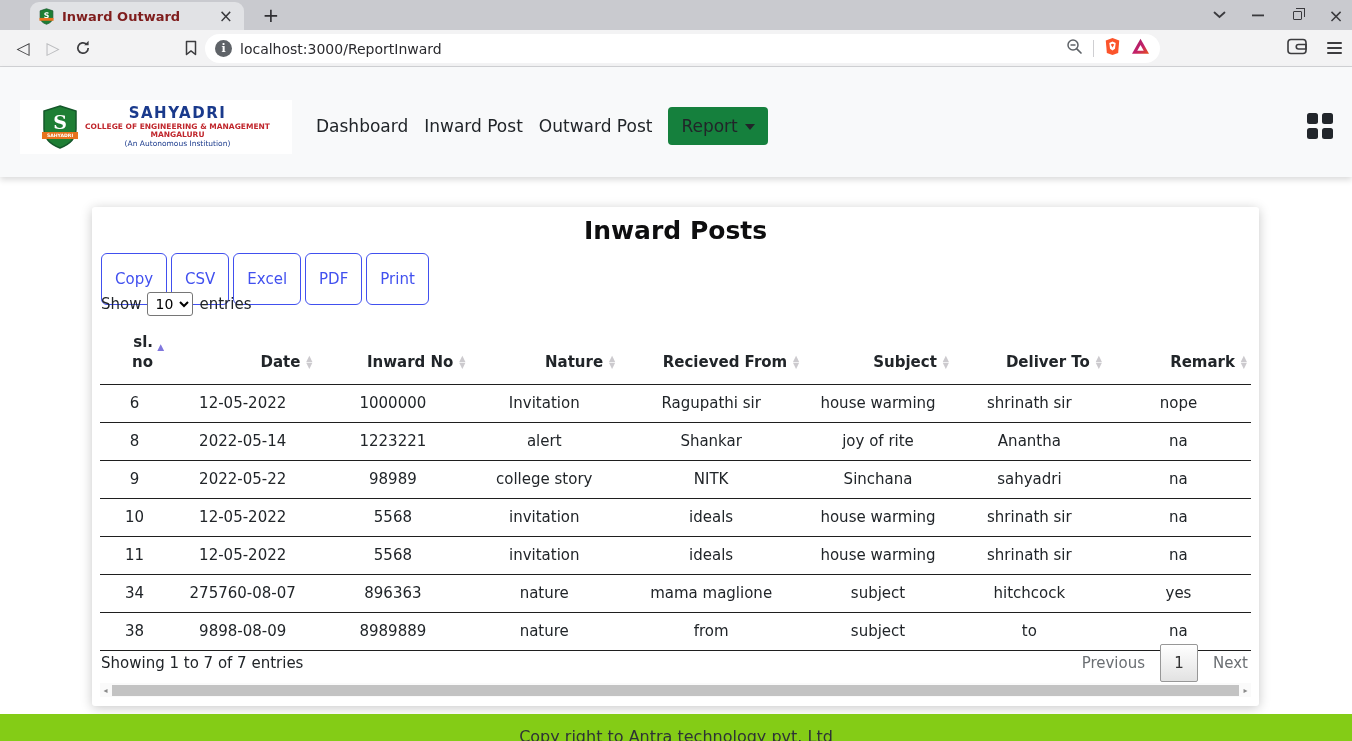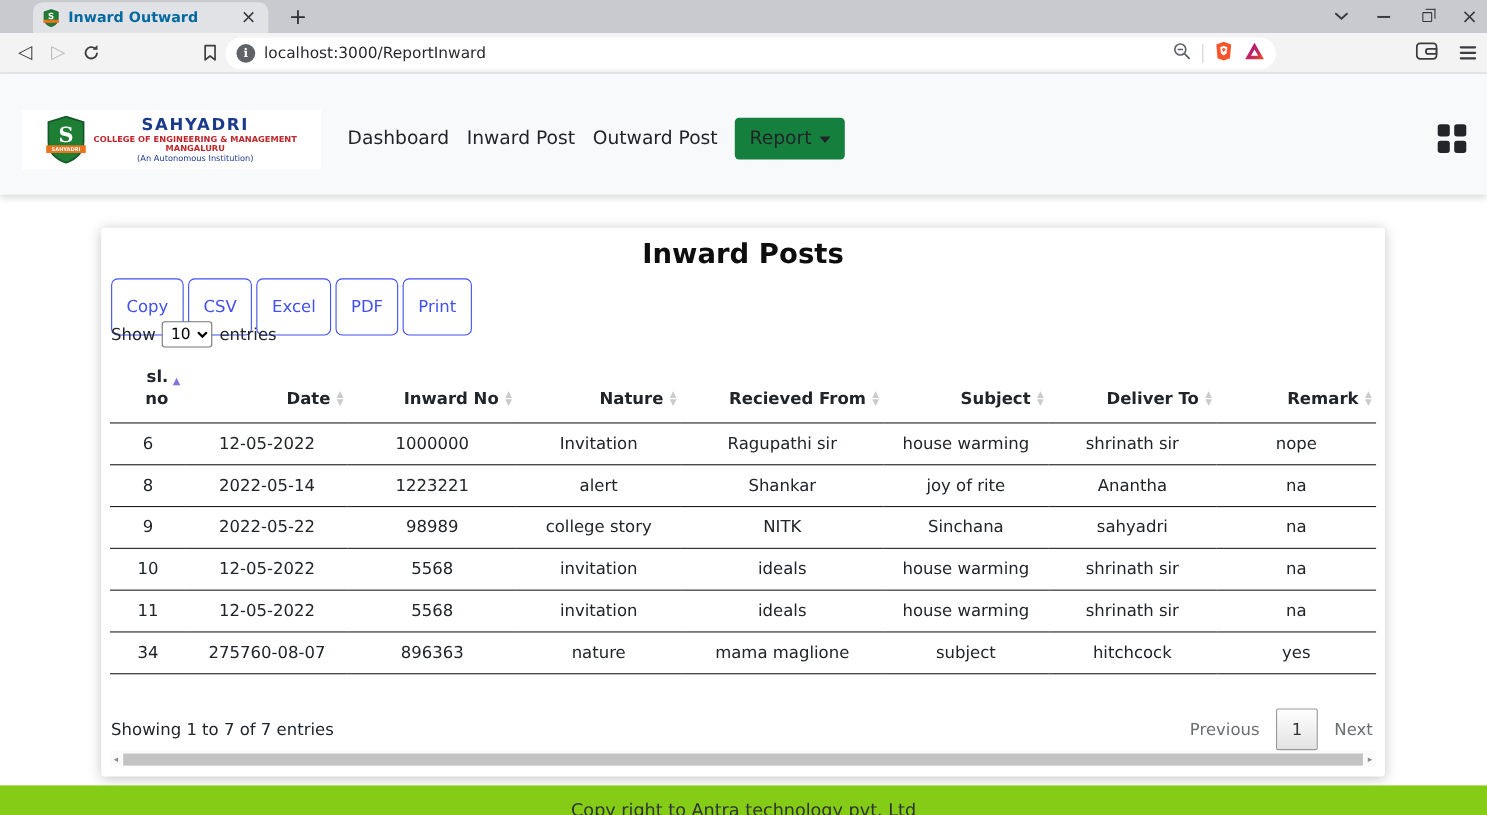--- a/index.html
+++ b/index.html
@@ -10,21 +10,21 @@
   }
 
   
   .tabbar { position:absolute; top:0; left:0; right:0; height:30px; background:#c9cacf; }
   .tab {
     position:absolute; left:30px; top:2px; width:214px; height:28px;
     background:#e1e2e5; border-radius:9px 9px 0 0;
     display:flex; align-items:center; padding:0 9px; gap:8px;
   }
   .tab-favicon { width:15px; height:17px; flex:0 0 auto; }
-  .tab-title { font-size:13px; font-weight:600; color:#0369a1; flex:1; white-space:nowrap; overflow:hidden; }
+  .tab-title { font-size:13px; font-weight:600; color:#7f1d1d; flex:1; white-space:nowrap; overflow:hidden; }
   .tab-close { font-size:17px; color:#3a3a3e; line-height:1; cursor:default; padding:0 2px; }
   .newtab-btn { position:absolute; left:256px; top:0; width:30px; height:30px; font-size:20px; color:#2e2e32;
     display:flex; align-items:center; justify-content:center; }
   .win-controls { position:absolute; right:8px; top:0; height:30px; display:flex; align-items:center; gap:23px; }
   .wc { width:16px; height:16px; display:flex; align-items:center; justify-content:center; color:#3a3a3e; }
   .wc svg { display:block; }
   .restore-box { width:9px; height:9px; border:1.5px solid #3a3a3e; border-radius:1px; position:relative; }
   .restore-box::before { content:""; position:absolute; left:2px; top:-4px; width:8px; height:8px;
     border-top:1.5px solid #3a3a3e; border-right:1.5px solid #3a3a3e; }
   .wc-close { font-size:18px; }
@@ -368,20 +368,30 @@
           <tr>
             <td>34</td>
             <td>275760-08-07</td>
             <td>896363</td>
             <td>nature</td>
             <td>mama maglione</td>
             <td>subject</td>
             <td>hitchcock</td>
             <td>yes</td>
           </tr>
+          <tr>
+            <td>38</td>
+            <td>9898-08-09</td>
+            <td>8989889</td>
+            <td>nature</td>
+            <td>from</td>
+            <td>subject</td>
+            <td>to</td>
+            <td>na</td>
+          </tr>
         </tbody>
     </table>
   </div>
 
   <div class="info-row">Showing 1 to 7 of 7 entries</div>
 
   <div class="pagination">
     <span class="page-link">Previous</span>
     <span class="page-current">1</span>
     <span class="page-link">Next</span>

